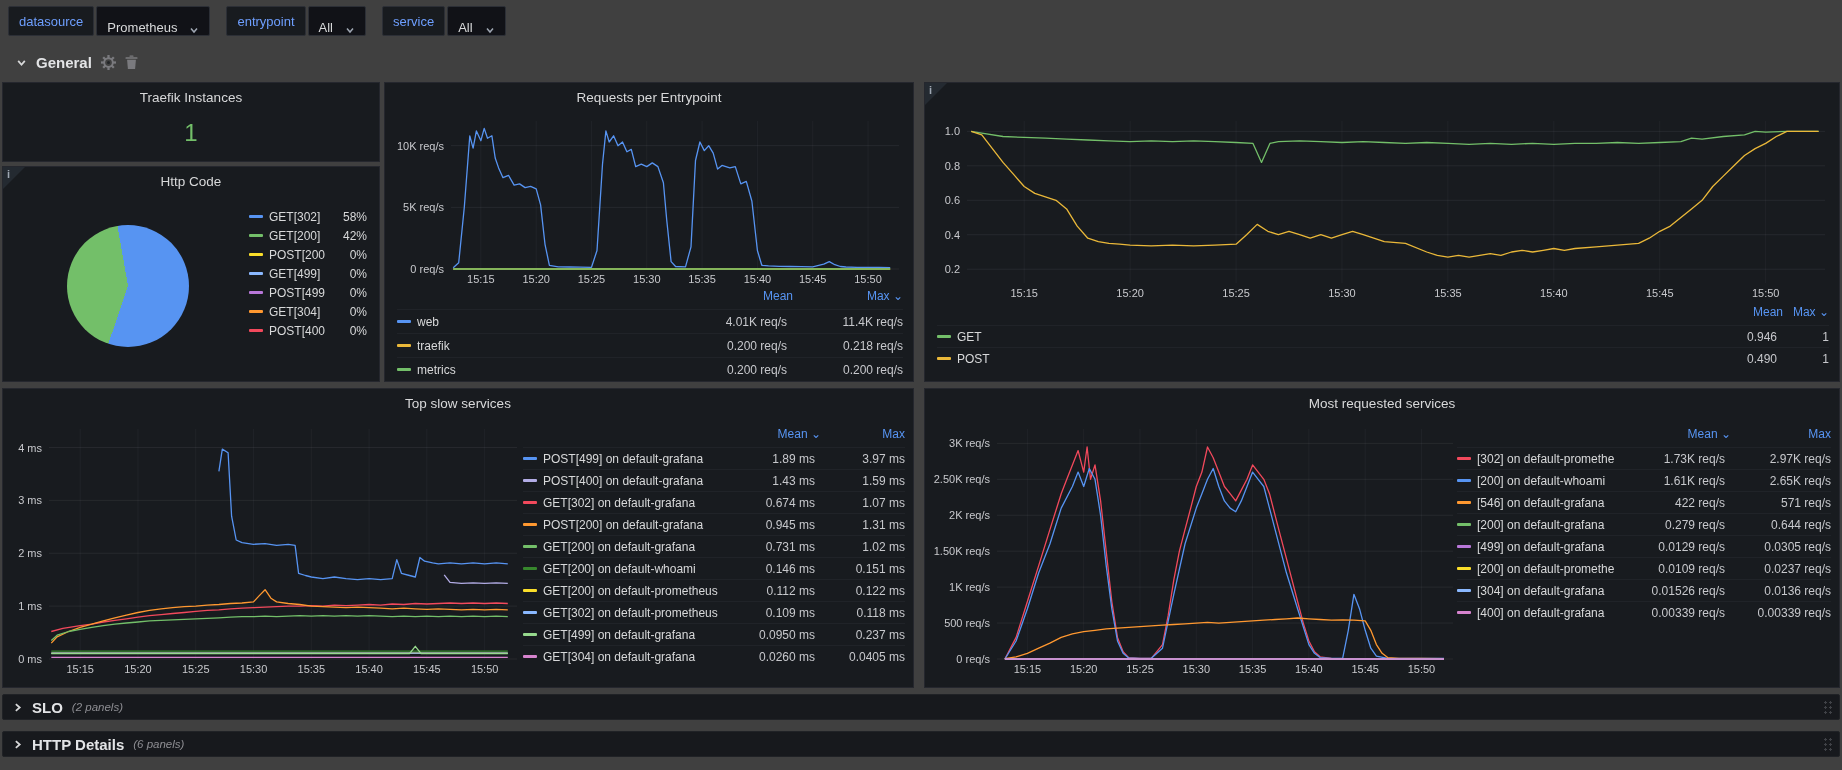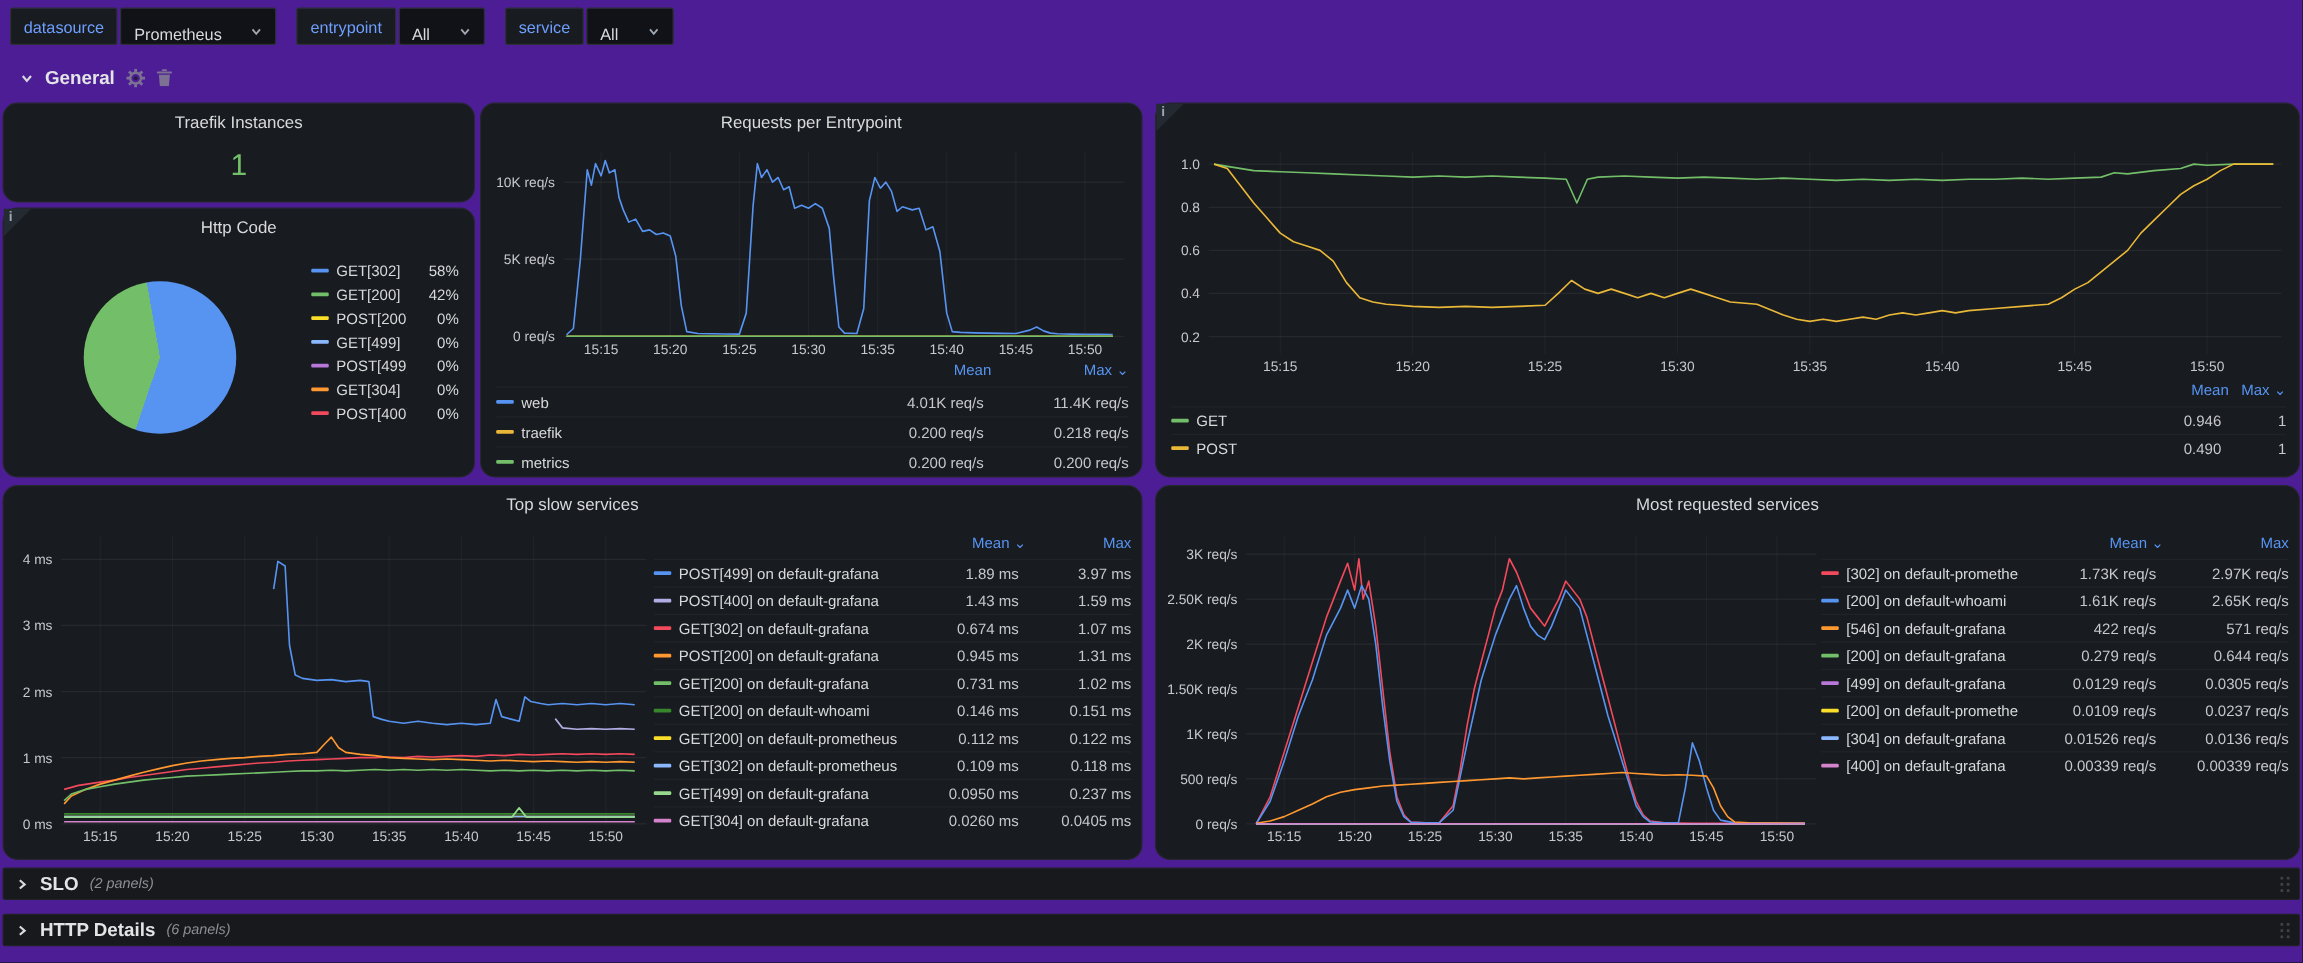--- a/index.html
+++ b/index.html
@@ -1,36 +1,36 @@
 <!DOCTYPE html>
 <html><head>
 <meta charset="utf-8">
 <style>
   *{margin:0;padding:0;box-sizing:border-box}
   html,body{background:#111217}
   body{font-family:"Liberation Sans","DejaVu Sans",sans-serif;color:#d8d9da}
-  .page{position:relative;width:1842px;height:770px;background:#4c1d95;overflow:hidden}
+  .page{position:relative;width:1842px;height:770px;background:#404040;overflow:hidden}
 
   
   .topbar{position:absolute;left:8px;top:6px;display:flex;gap:16px}
   .var-group{display:flex;gap:2px}
   .var-label{display:flex;align-items:center;height:30px;padding:0 10px;background:#181b1f;border:1px solid #2c2f36;border-radius:2px;color:#6e9fff;font-size:13px;font-weight:500}
-  .var-value{display:flex;align-items:flex-start;gap:23px;height:30px;padding:13px 10px;background:#111217;border:1px solid #2c2f36;border-radius:2px;color:#d8d9da;font-size:13px;cursor:pointer}
+  .var-value{display:flex;align-items:flex-end;gap:12px;height:30px;padding:0 10px;background:#111217;border:1px solid #2c2f36;border-radius:2px;color:#d8d9da;font-size:13px;cursor:pointer}
 
   
   .row-head{position:absolute;left:16px;top:49px;display:flex;align-items:center;gap:9px;height:26px}
   .row-title{font-size:15px;font-weight:700;color:#e3e4e6;cursor:pointer}
   .row-icon{display:flex;align-items:center;opacity:.75;cursor:pointer}
 
   .c-row{position:absolute;left:2px;width:1838px;height:26px;background:#17191d;border:1px solid #202226;border-radius:2px;display:flex;align-items:center;gap:9px;padding:0 9px;cursor:pointer}
   .c-count{font-size:11.5px;font-style:italic;color:#8e8e93}
   .drag-dots{position:absolute;right:5px;top:5px;width:11px;height:16px;background-image:radial-gradient(circle,#4a4c52 1.1px,transparent 1.3px);background-size:5px 5px;opacity:.8}
 
   
-  .panel{position:absolute;background:#181b1f;border:1px solid #25272e;border-radius:12px}
+  .panel{position:absolute;background:#181b1f;border:1px solid #25272e;border-radius:0}
   .panel-title{position:absolute;left:30px;right:30px;top:7px;text-align:center;font-size:13.5px;font-weight:500;color:#d8d9da;white-space:nowrap;cursor:pointer}
   .info-corner{position:absolute;left:0;top:0;width:0;height:0;border-top:22px solid #242a31;border-right:22px solid transparent;cursor:pointer}
   .info-i{position:absolute;left:4px;top:1px;font-size:11px;color:#9fa7b3;font-weight:700;cursor:pointer}
 
   
   .stat-value{position:absolute;left:0;right:0;top:36px;text-align:center;font-size:24px;font-weight:500}
 
   
   .pie{position:absolute;left:64px;top:58px;width:122px;height:122px;border-radius:50%}
 

